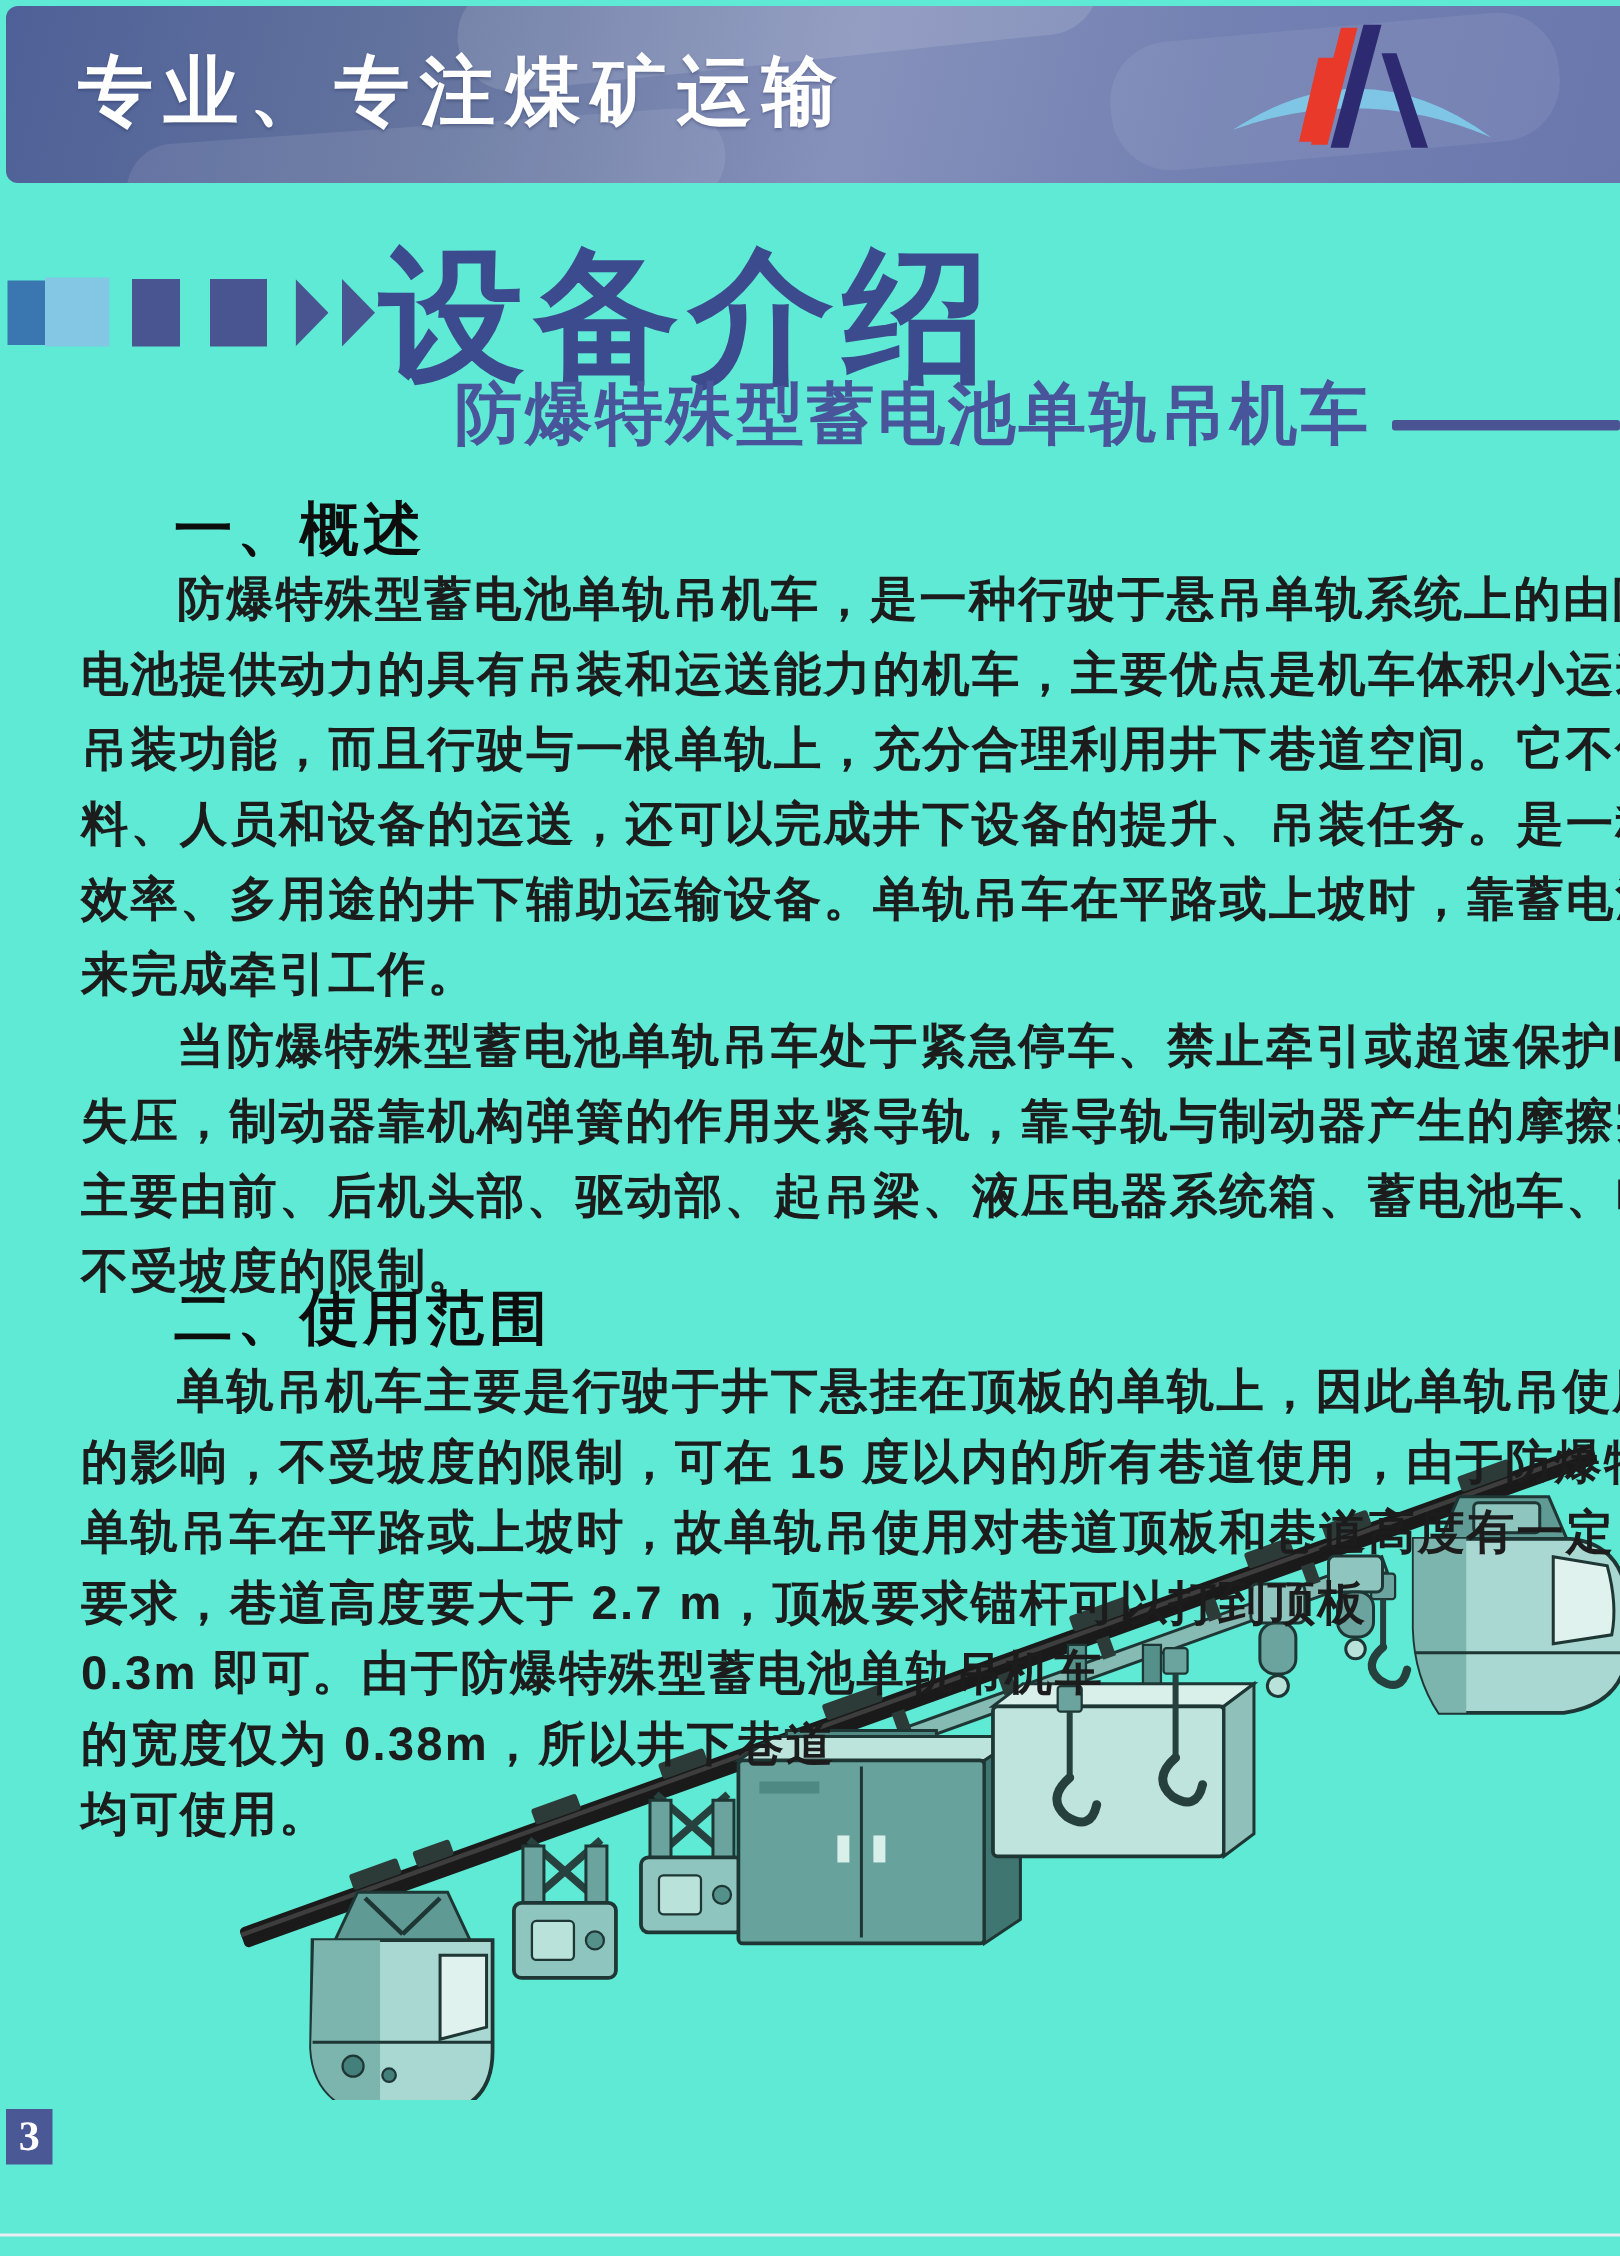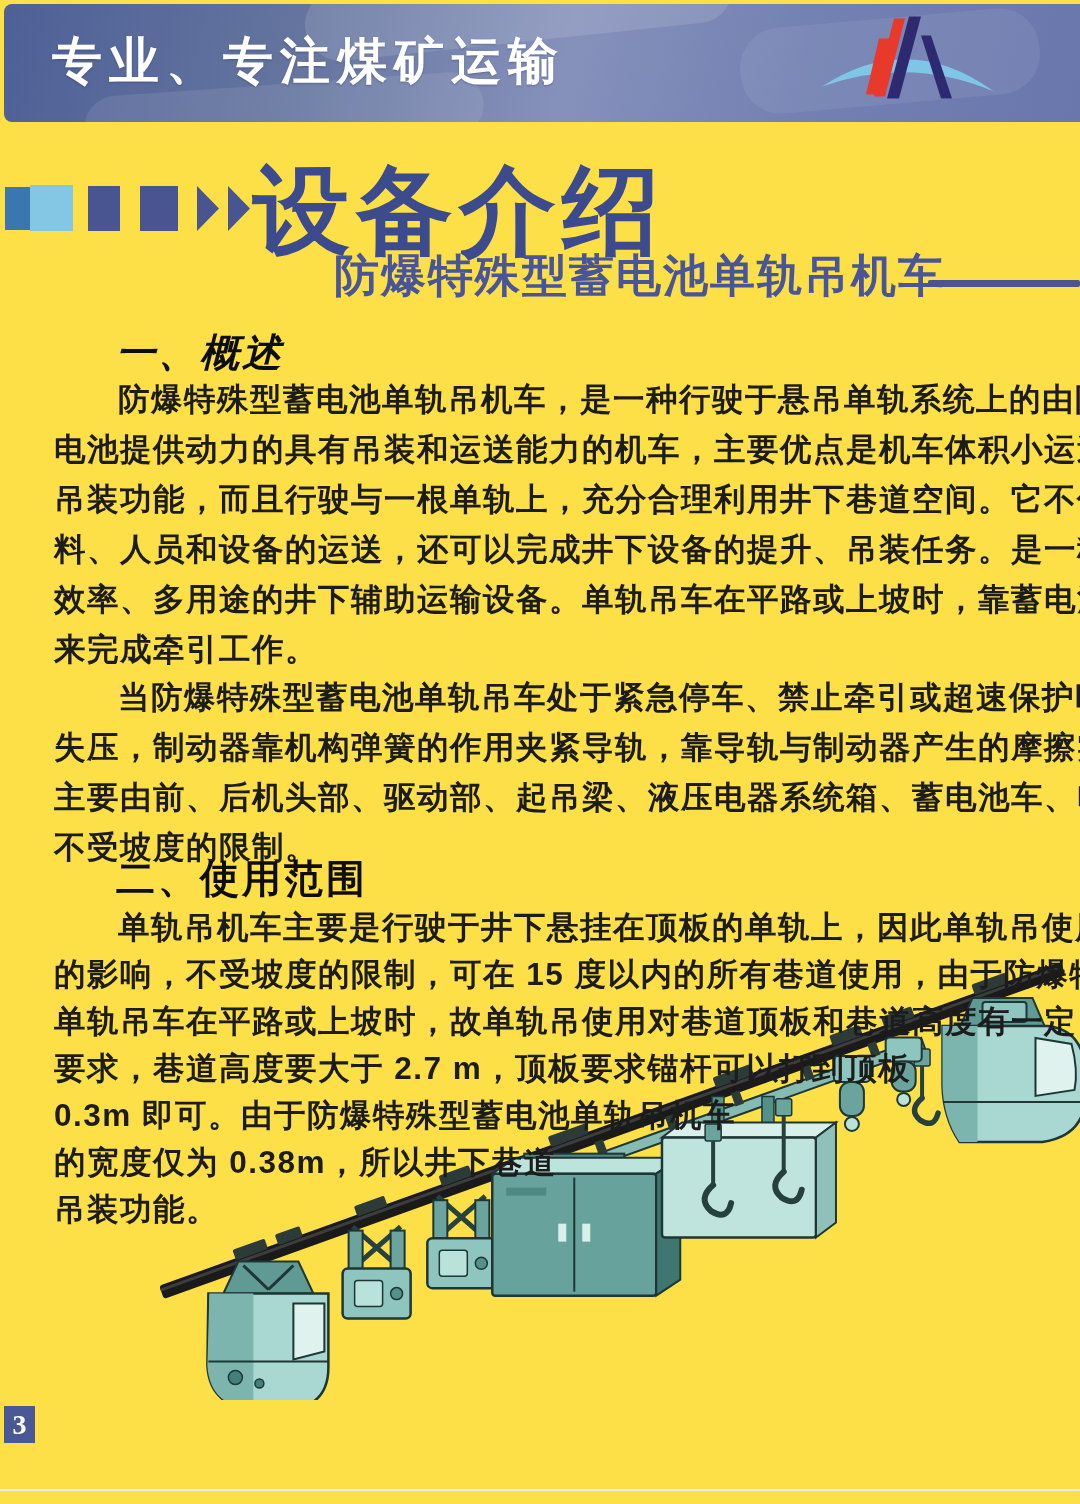--- a/index.html
+++ b/index.html
@@ -1,18 +1,18 @@
 <!DOCTYPE html>
 <html><head>
 <meta charset="utf-8">
 <style>
   * { margin:0; padding:0; box-sizing:border-box; }
   html,body { background:#ffffff; }
   .page {
-    position:relative; width:1080px; height:1504px; background:#fde047;
+    position:relative; width:1080px; height:1504px; background:#5eead4;
     overflow:hidden; font-family:"Liberation Sans", sans-serif;
   }
   
   .banner {
     position:absolute; left:4px; top:4px; width:1076px; height:118px;
     border-radius:8px 0 0 8px; overflow:hidden;
     background:linear-gradient(103deg,#4e6097 0%,#65759f 28%,#8License691bb 52%,#7280b2 75%,#6a77ad 100%);
     background:linear-gradient(103deg,#4e6097 0%,#65759f 28%,#8691bb 52%,#7280b2 75%,#6a77ad 100%);
   }
   .streak { position:absolute; background:rgba(255,255,255,0.12); border-radius:40px; }
@@ -34,32 +34,32 @@
   .sq4 { left:140px; top:186px; width:38px; height:45px; background:#485590; }
   .tri { width:22px; height:45px; background:#485590; clip-path:polygon(0 0,100% 50%,0 100%); }
   .tri.t1 { left:197px; top:186px; }
   .tri.t2 { left:228px; top:186px; }
   .main-title {
     position:absolute; left:253px; top:136px; line-height:1.06;
     font-size:97px; font-weight:900; color:#3c4b8d; letter-spacing:6px;margin-top:24px;
   }
   .subtitle {
     position:absolute; left:303px; top:246px;
-    font-size:45px; font-weight:800; color:#49559a; letter-spacing:2px;margin-left:31px;
+    font-size:45px; font-weight:800; color:#49559a; letter-spacing:2px;
   }
   .subtitle-rule {
     position:absolute; left:928px; top:280px; width:152px; height:7px;
     background:#4a5492; border-radius:2px;
   }
   
   .sec-heading {
     position:absolute; left:116px; font-size:39px; font-weight:800;
     color:#0d0d0d; letter-spacing:3px; z-index:2;
   }
-  #h-overview { top:326px;font-style:italic; }
+  #h-overview { top:326px; }
   #h-scope    { top:852px; }
   .para { position:absolute; left:54px; width:980px; z-index:2; }
   .para .ln {
     height:50px; line-height:50px; font-size:31.5px; font-weight:600;
     color:#1c1c1c; letter-spacing:1.5px; white-space:nowrap;
   }
   .para.p3 .ln { height:47px; line-height:47px; }
   .ln.indent { padding-left:64px; }
   #p1 { top:374px; }
   #p2 { top:672px; }
@@ -123,21 +123,21 @@
   </div>
 
   <h3 class="sec-heading" id="h-scope">二、使用范围</h3>
   <div class="para p3" id="p3">
     <div class="ln indent">单轨吊机车主要是行驶于井下悬挂在顶板的单轨上，因此单轨吊使用上不受底板</div>
     <div class="ln">的影响，不受坡度的限制，可在 15 度以内的所有巷道使用，由于防爆特殊型蓄电池</div>
     <div class="ln">单轨吊车在平路或上坡时，故单轨吊使用对巷道顶板和巷道高度有一定</div>
     <div class="ln">要求，巷道高度要大于 2.7 m，顶板要求锚杆可以打到顶板</div>
     <div class="ln">0.3m 即可。由于防爆特殊型蓄电池单轨吊机车</div>
     <div class="ln">的宽度仅为 0.38m，所以井下巷道</div>
-    <div class="ln">吊装功能。</div>
+    <div class="ln">均可使用。</div>
   </div>
 
   <svg class="machine" viewBox="0 0 932 448">
     <g transform="rotate(-19.75 35 338)">
 
       <rect x="14" y="326" width="958" height="14" rx="3" fill="#1a1a1a"></rect>
       <rect x="14" y="329" width="958" height="3" fill="#3d3d3d"></rect>
 
       <rect x="375" y="350" width="440" height="11" fill="#86bbb4" stroke="#1e3634" stroke-width="2"></rect>
       <rect x="402" y="338" width="9" height="14" fill="#2c3a38"></rect>

